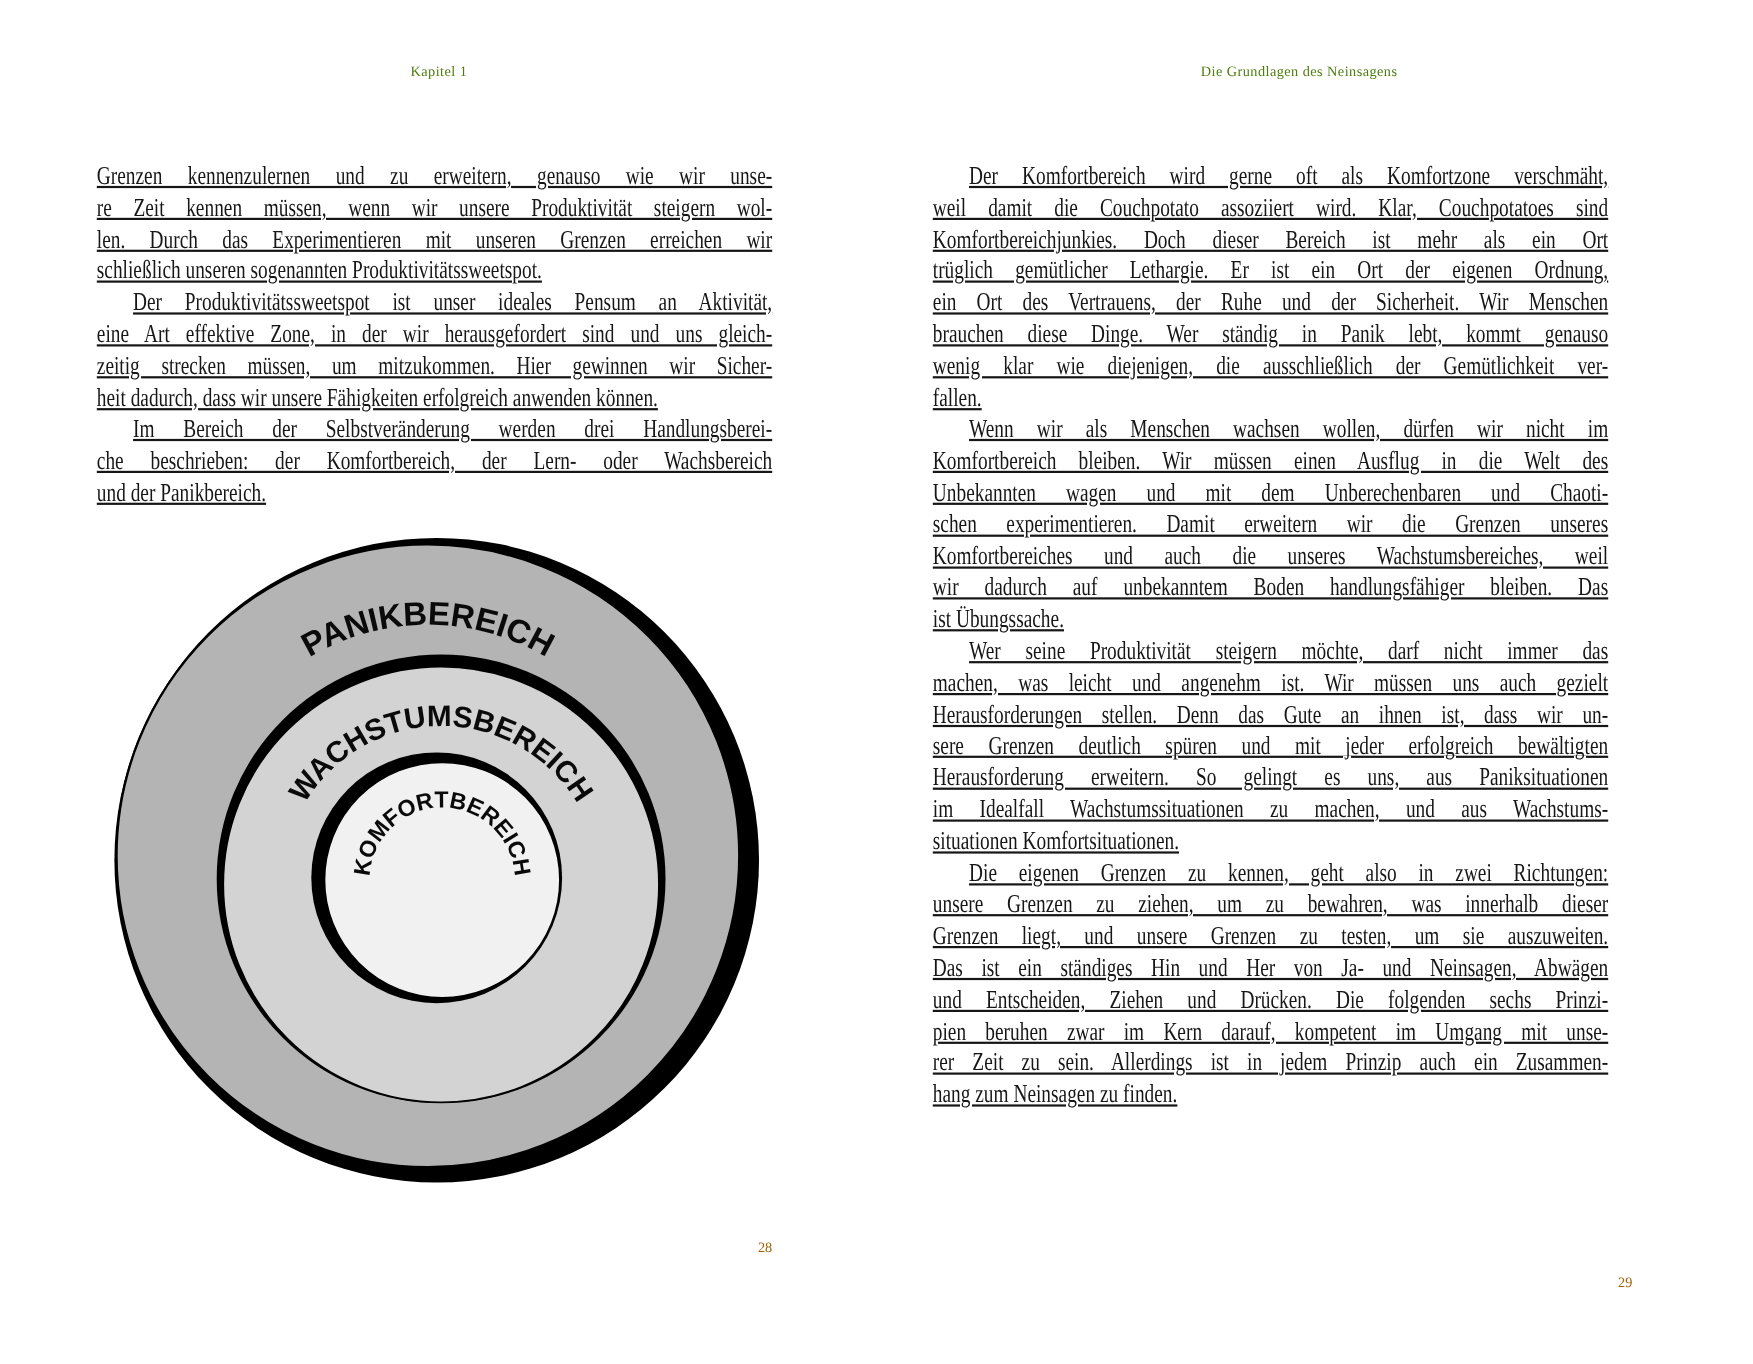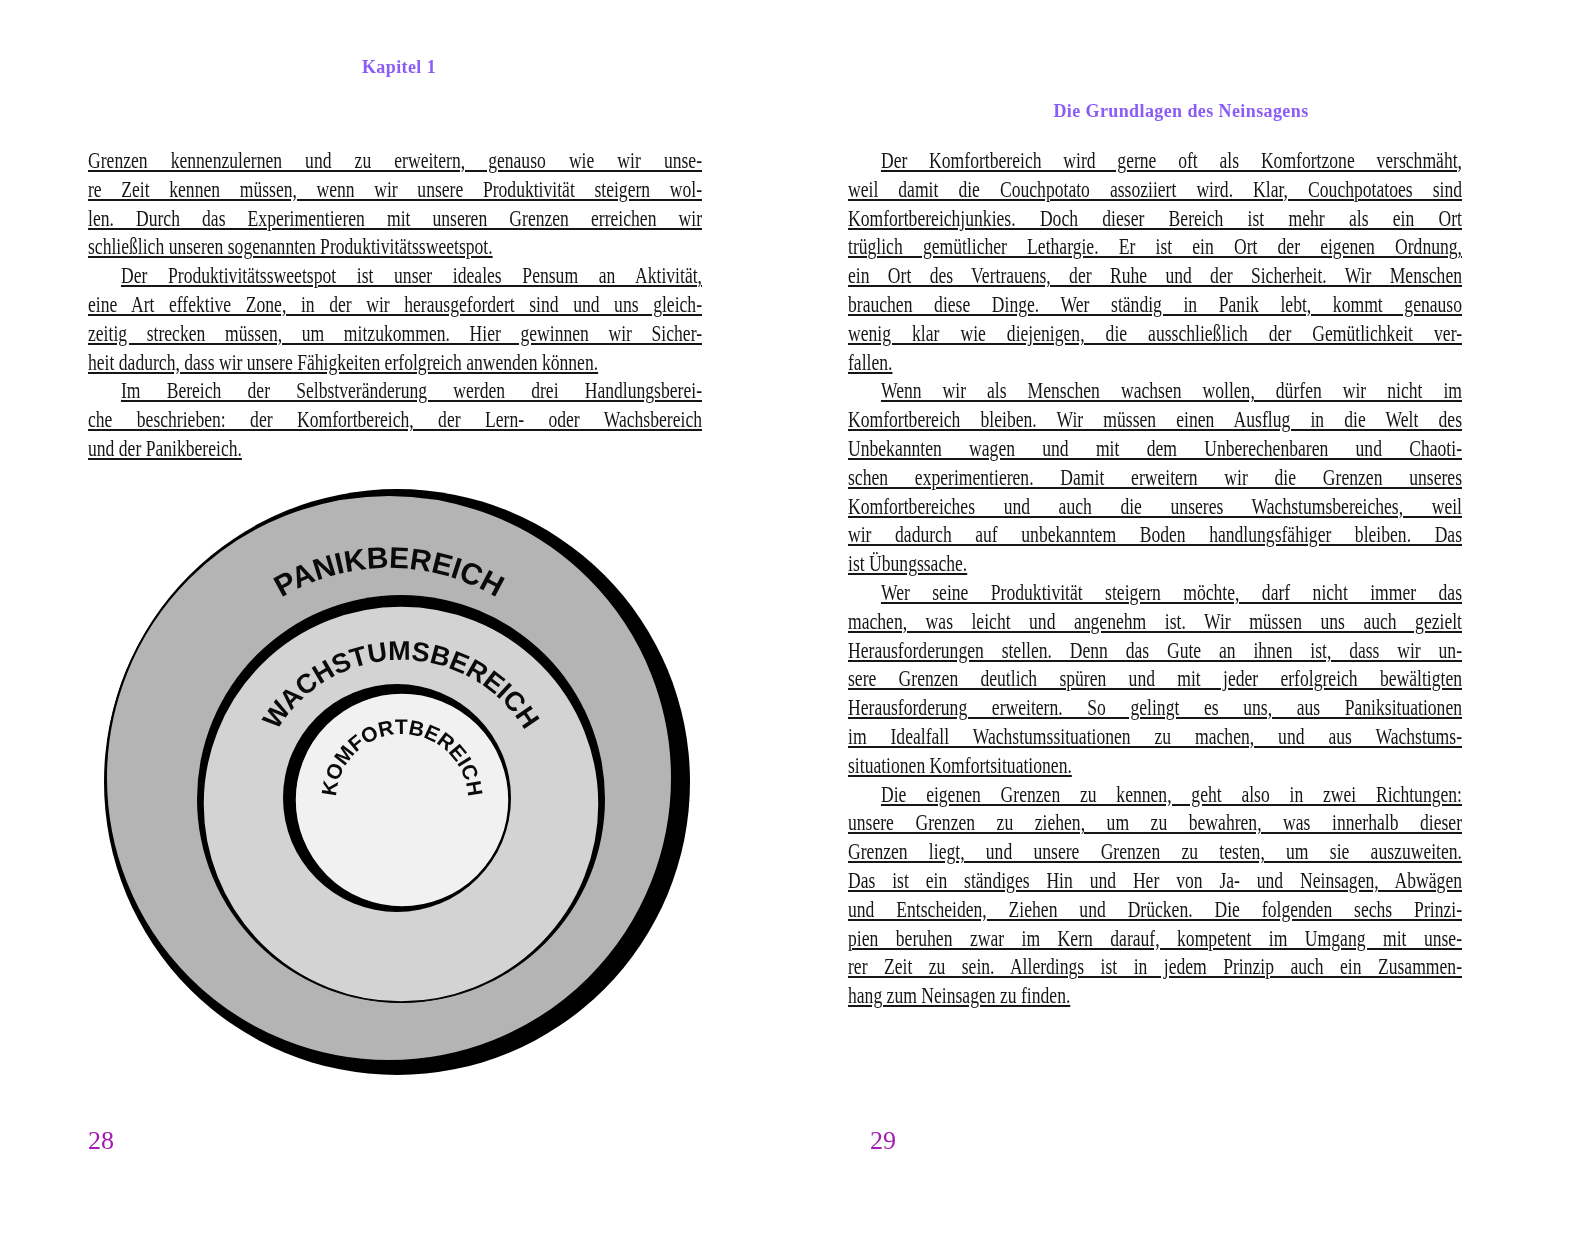--- a/index.html
+++ b/index.html
@@ -14,27 +14,26 @@
     background: #ffffff;
     overflow: hidden;
     color: #161616;
     font-family: "Liberation Serif", serif;
   }
   .running-head {
     position: absolute;
     top: 57px;
     width: 614px;
     text-align: center;
-    font-size: 18px;
+    font-size: 13px;
     letter-spacing: 0.4px;
-    color: #8b5cf6;
-    font-weight: bold;
+    color: #4d7c0f;
   }
   .running-head.left { left: 92px; }
-  .running-head.right { left: 874px; margin-top: 44px; }
+  .running-head.right { left: 874px; }
 
   .column {
     position: absolute;
     top: 146px;
     width: 614px;
     text-decoration: underline;
   }
   .column.left { left: 88px; }
   .column.right { left: 848px; }
   .column .inner {
@@ -51,26 +50,26 @@
     text-align-last: justify;
     overflow: visible;
   }
   .line.lastline { text-align-last: left; }
   .line.indent { text-indent: 44px; }
 
   .folio {
     position: absolute;
     top: 1126px;
     width: 614px;
-    text-align: left;
-    font-size: 26px;
-    color: #a21caf;
+    text-align: right;
+    font-size: 13px;
+    color: #a16207;
   }
   .folio.left { left: 88px; }
-  .folio.right { left: 870px; }
+  .folio.right { left: 870px; margin-top: 32px; }
 
   .figure {
     position: absolute;
     left: 95px;
     top: 480px;
     width: 600px;
     height: 600px;
   }
   .figure svg { display: block; }
   .zone-label {

